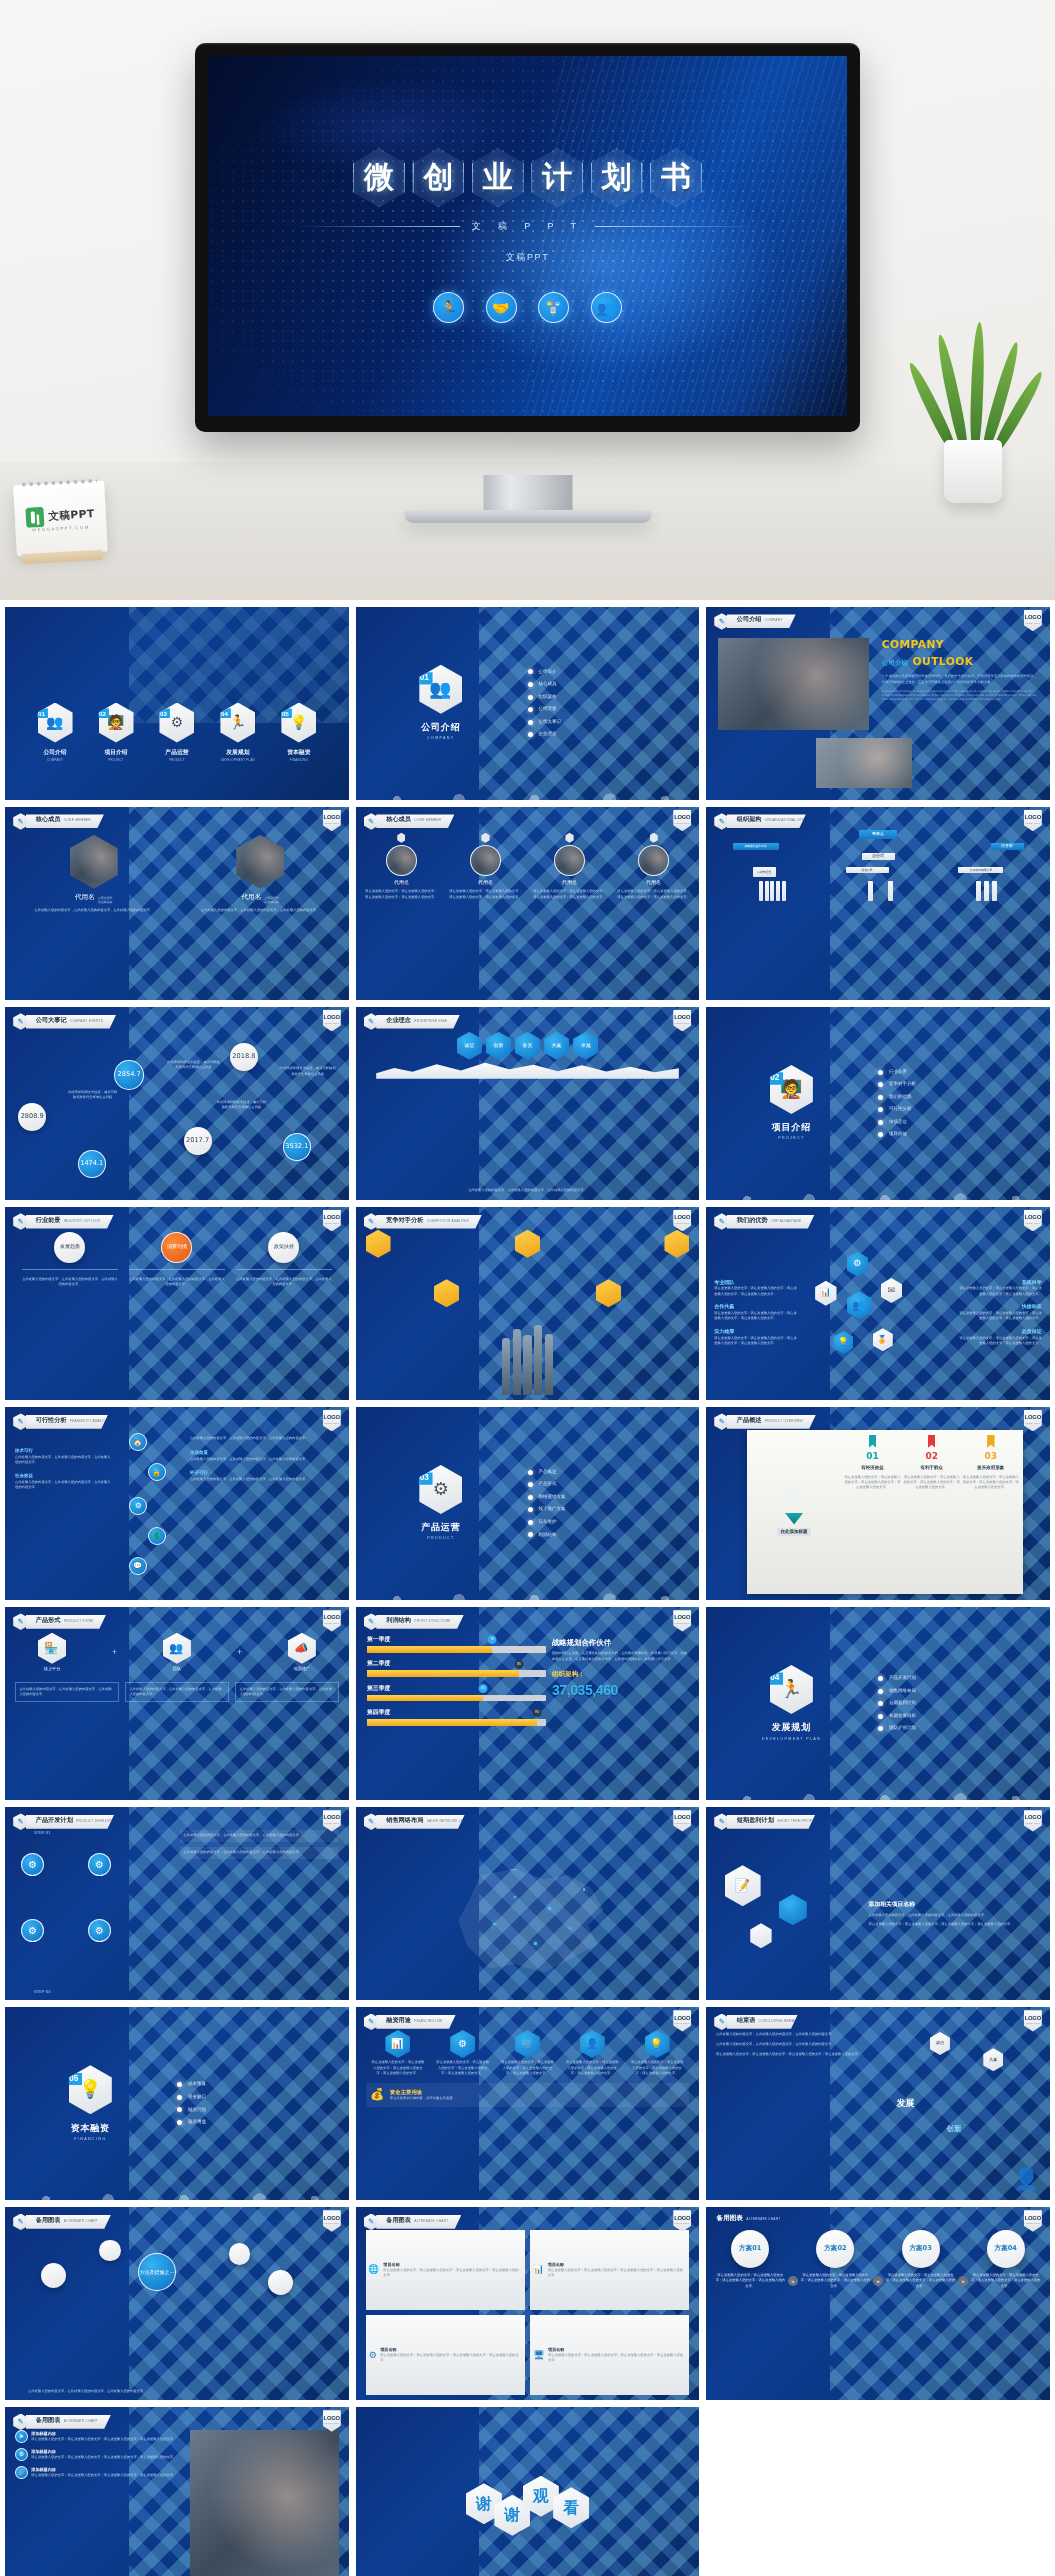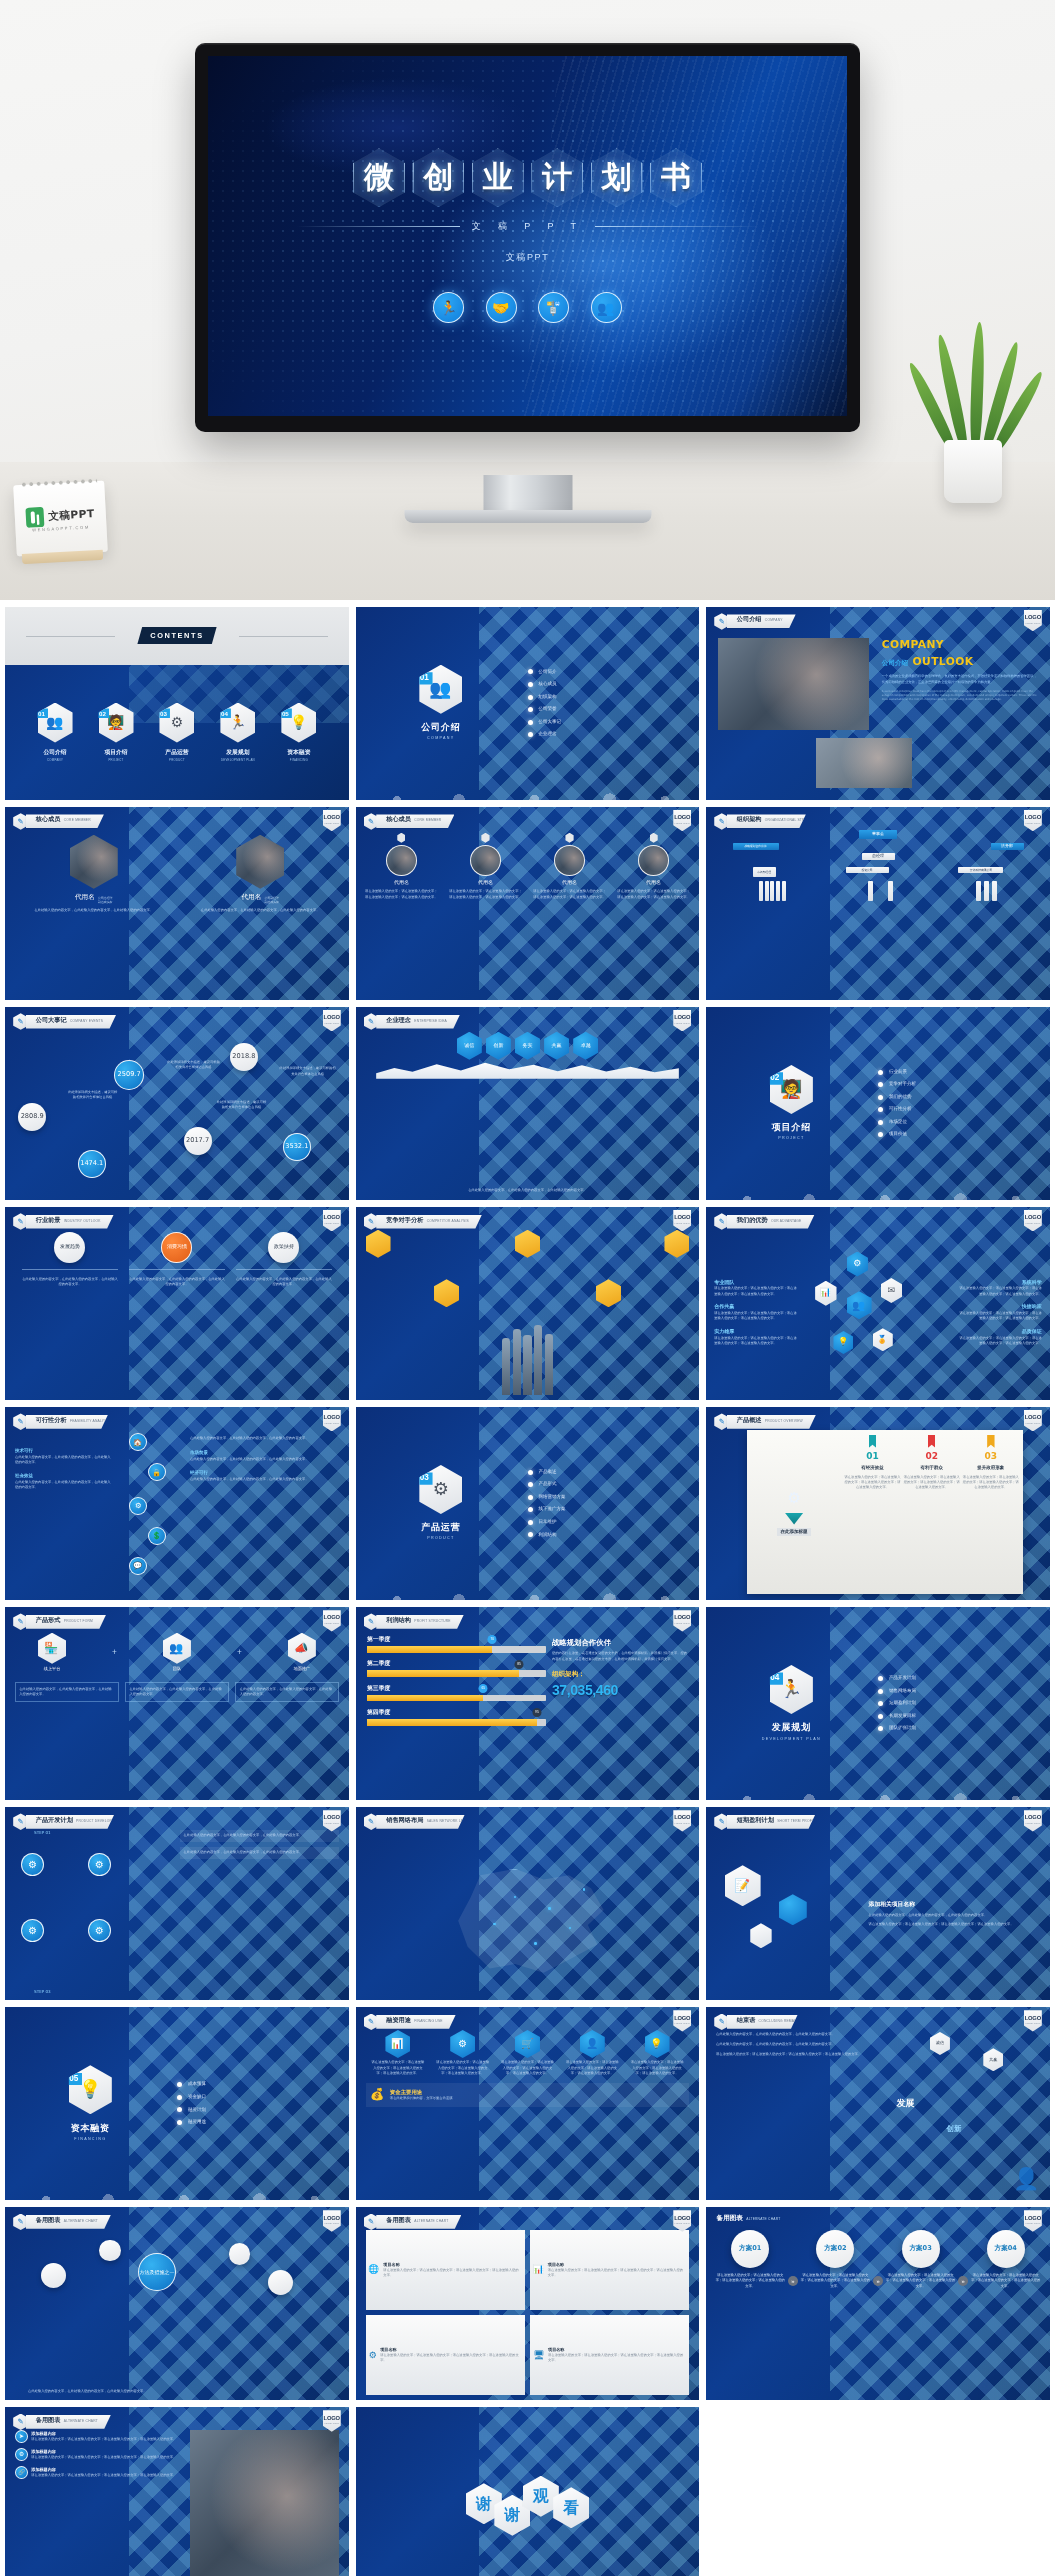--- a/index.html
+++ b/index.html
@@ -382,25 +382,20 @@
         </div>
         <div class="cal-sub">WENGAOPPT.COM</div>
       </div>
       <div class="cal-base"></div>
     </div>
   </div>
 
   <div class="grid">
 
     <div class="slide">
-      <div class="contents-top">
-        <div class="contents-rule" style="left:6%"></div>
-        <div class="contents-rule" style="right:6%"></div>
-        <div class="contents-pill">CONTENTS</div>
-      </div>
       <div class="deco" style="top:-60%;height:120%;opacity:.5"></div>
       <div class="contents-body">
         <div class="c-item">
           <div class="c-hex">👥<div class="c-num">01</div></div>
           <div class="c-cn cnf">公司介绍</div>
           <div class="c-en">COMPANY</div>
         </div>
         <div class="c-item">
           <div class="c-hex">🧑‍🏫<div class="c-num">02</div></div>
           <div class="c-cn cnf">项目介绍</div>
@@ -630,21 +625,21 @@
           <span class="en">COMPANY EVENTS</span>
         </div>
       </div>
       <div class="sl-logo">
           <b>LOGO</b>
           <i>HERE NOW</i>
         </div>
       <div style="position:absolute;inset:23px 6.6px 3.3px 6.6px;z-index:3">
         <div class="wdot cnf" style="position:absolute;left:2%;top:44%;width:28px;height:28px;font-size:6.6px;color:#3c4450">2808.9</div>
         <div class="cdot cnf" style="position:absolute;left:20%;top:72%;width:28px;height:28px;font-size:6.6px">1474.1</div>
-        <div class="cdot cnf" style="position:absolute;left:31%;top:18%;width:30px;height:30px;font-size:6.6px">2509.7</div>
+        <div class="cdot cnf" style="position:absolute;left:31%;top:18%;width:30px;height:30px;font-size:6.6px">2854.7</div>
         <div class="wdot cnf" style="position:absolute;left:52%;top:58%;width:28px;height:28px;font-size:6.6px;color:#3c4450">2017.7</div>
         <div class="wdot cnf" style="position:absolute;left:66%;top:8%;width:28px;height:28px;font-size:6.6px;color:#3c4450">2018.8</div>
         <div class="cdot cnf" style="position:absolute;left:82%;top:62%;width:28px;height:28px;font-size:6.6px">3532.1</div>
         <div class="lorem cnf t-center" style="position:absolute;left:17%;top:36%;width:15%">此处添加详细文本描述，建议与标题相关并符合整体语言风格</div>
         <div class="lorem cnf t-center" style="position:absolute;left:47%;top:18%;width:16%">此处添加详细文本描述，建议与标题相关并符合整体语言风格</div>
         <div class="lorem cnf t-center" style="position:absolute;left:62%;top:42%;width:15%">此处添加详细文本描述，建议与标题相关并符合整体语言风格</div>
         <div class="lorem cnf t-center" style="position:absolute;left:81%;top:22%;width:17%">此处添加详细文本描述，建议与标题相关并符合整体语言风格</div>
       </div>
     </div>
 

